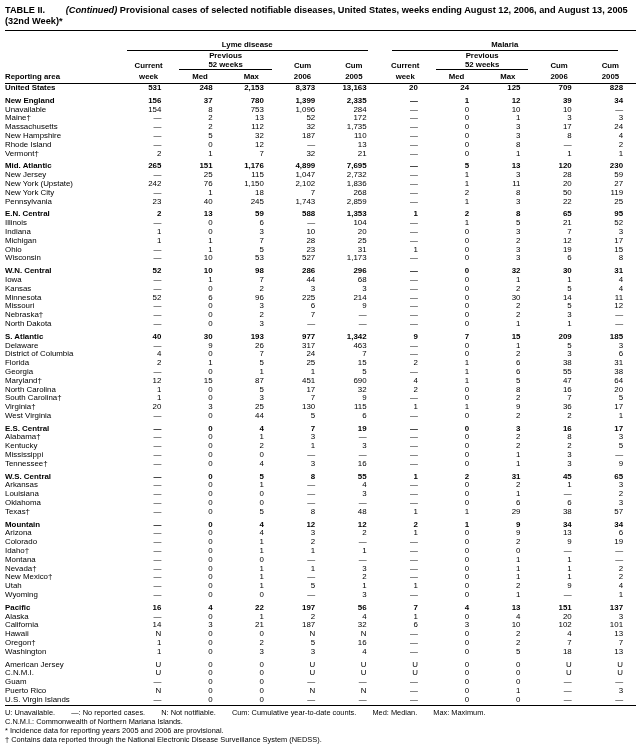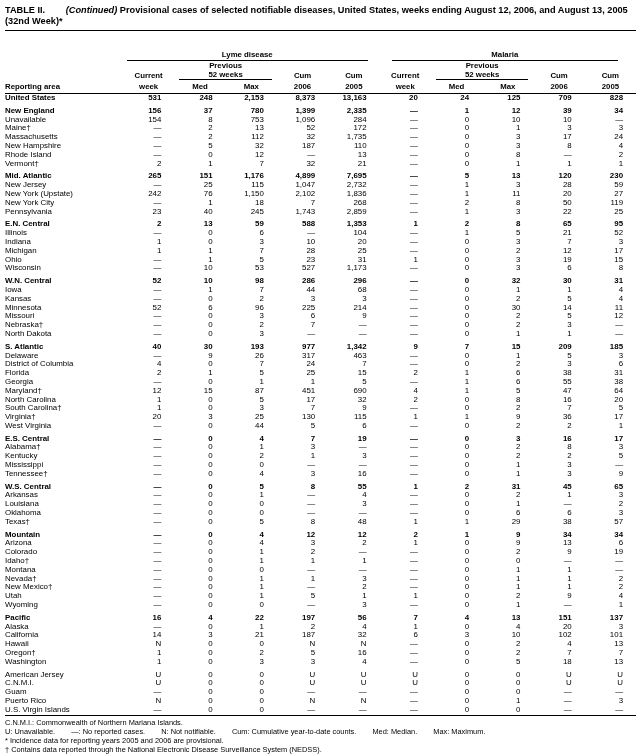--- a/index.html
+++ b/index.html
@@ -23,21 +23,21 @@
     border-bottom: 1px solid #000;
   }
   col.c-area { width: 118px; }
   col.c-num  { width: 51.3px; }
 
   th {
     font-weight: bold; font-size: 7.8px; line-height: 9px;
     padding: 0; vertical-align: bottom; text-align: center;
     white-space: nowrap;
   }
-  .h-group th { height: 30px; }
+  .h-group th { height: 20px; }
   .grule { border-bottom: 1px solid #000; margin: 0 12px 0 4px; padding-bottom: 1px; }
   .grule-m { margin: 0 18px 0 12px; }
   .h-prev th { height: 9px; }
   .h-52 th { height: 9px; }
   .rule52 { border-bottom: 1px solid #000; margin: 0 5px; }
   .h-cols th { height: 11px; border-bottom: 1px solid #000; padding-bottom: 2px; }
   th.area-col { text-align: left; }
 
   tbody td {
     font-size: 7.9px; line-height: 8.8px; height: 8.8px;
@@ -983,26 +983,26 @@
           <td>—</td>
           <td>0</td>
           <td>0</td>
           <td>—</td>
           <td>—</td>
         </tr>
       </tbody>
   </table>
 
   <div class="footnotes">
-    <div class="fn">C.N.M.I.: Commonwealth of Northern Mariana Islands.</div>
     <div class="fn legend">
       <span>U: Unavailable.</span>
       <span>—: No reported cases.</span>
       <span>N: Not notifiable.</span>
       <span>Cum: Cumulative year-to-date counts.</span>
       <span>Med: Median.</span>
       <span>Max: Maximum.</span>
     </div>
+    <div class="fn">C.N.M.I.: Commonwealth of Northern Mariana Islands.</div>
     <div class="fn">* Incidence data for reporting years 2005 and 2006 are provisional.</div>
     <div class="fn">† Contains data reported through the National Electronic Disease Surveillance System (NEDSS).</div>
   </div>
 
 </div>
 
 </body></html>

